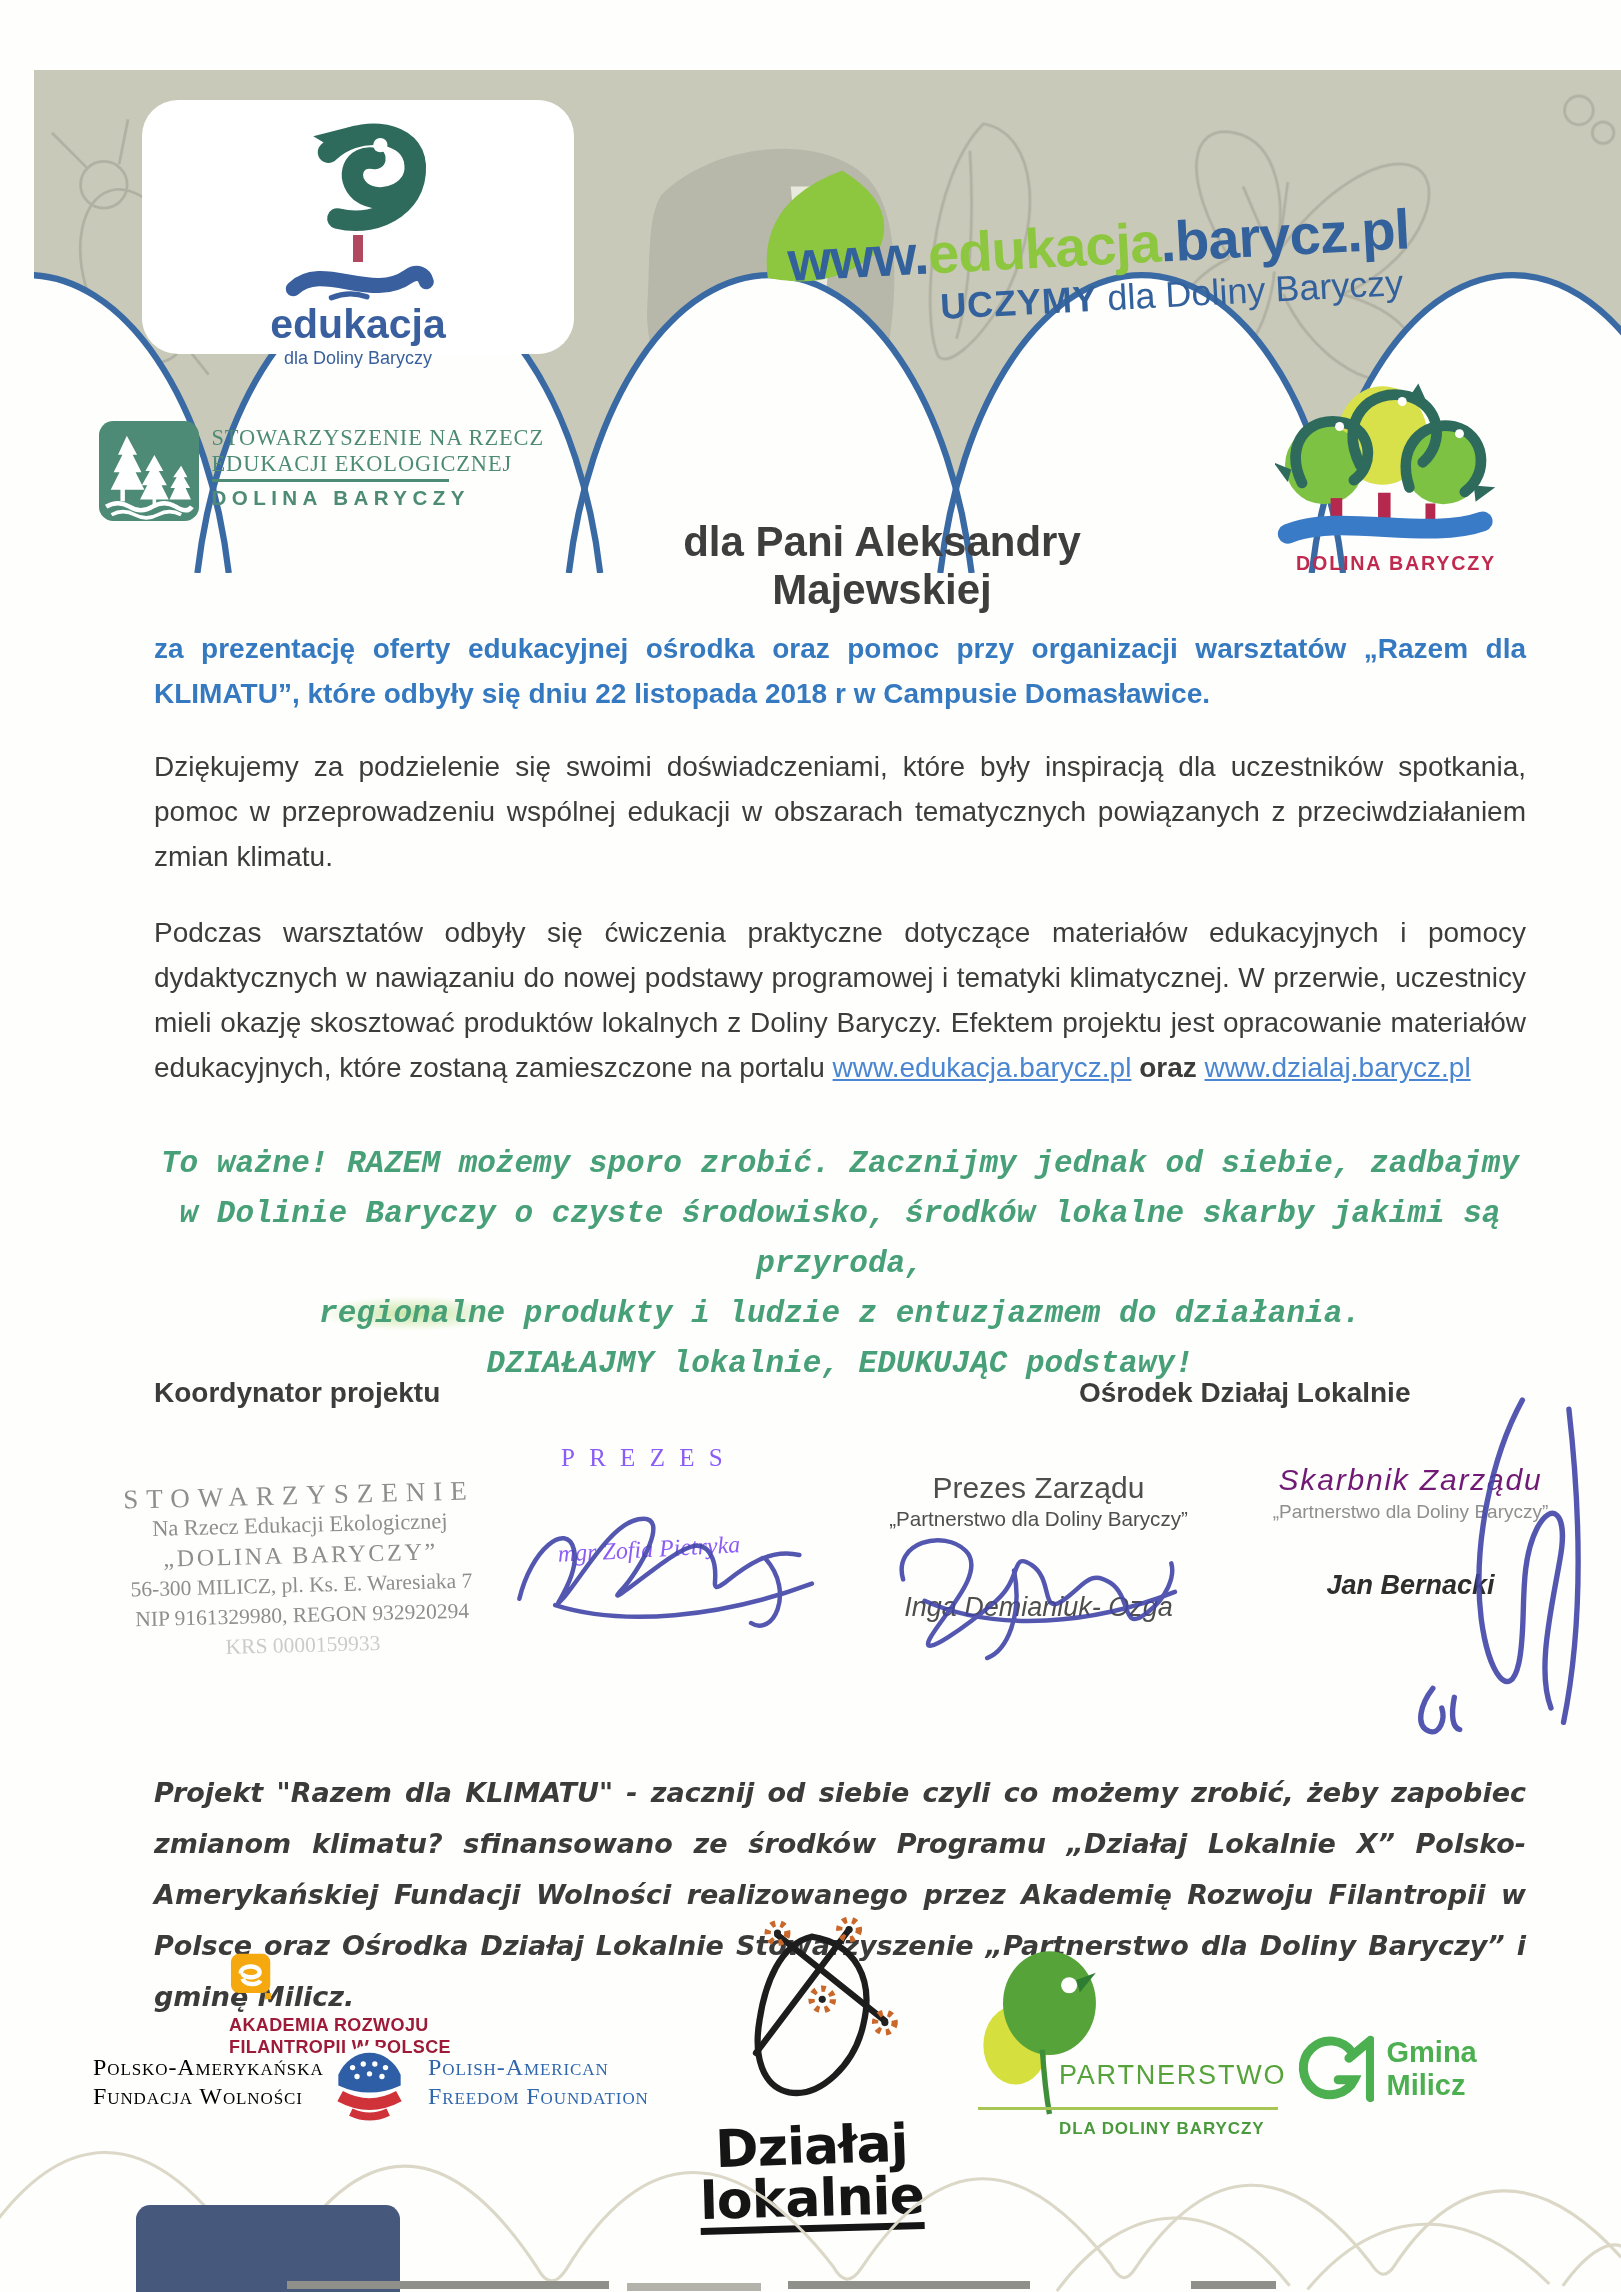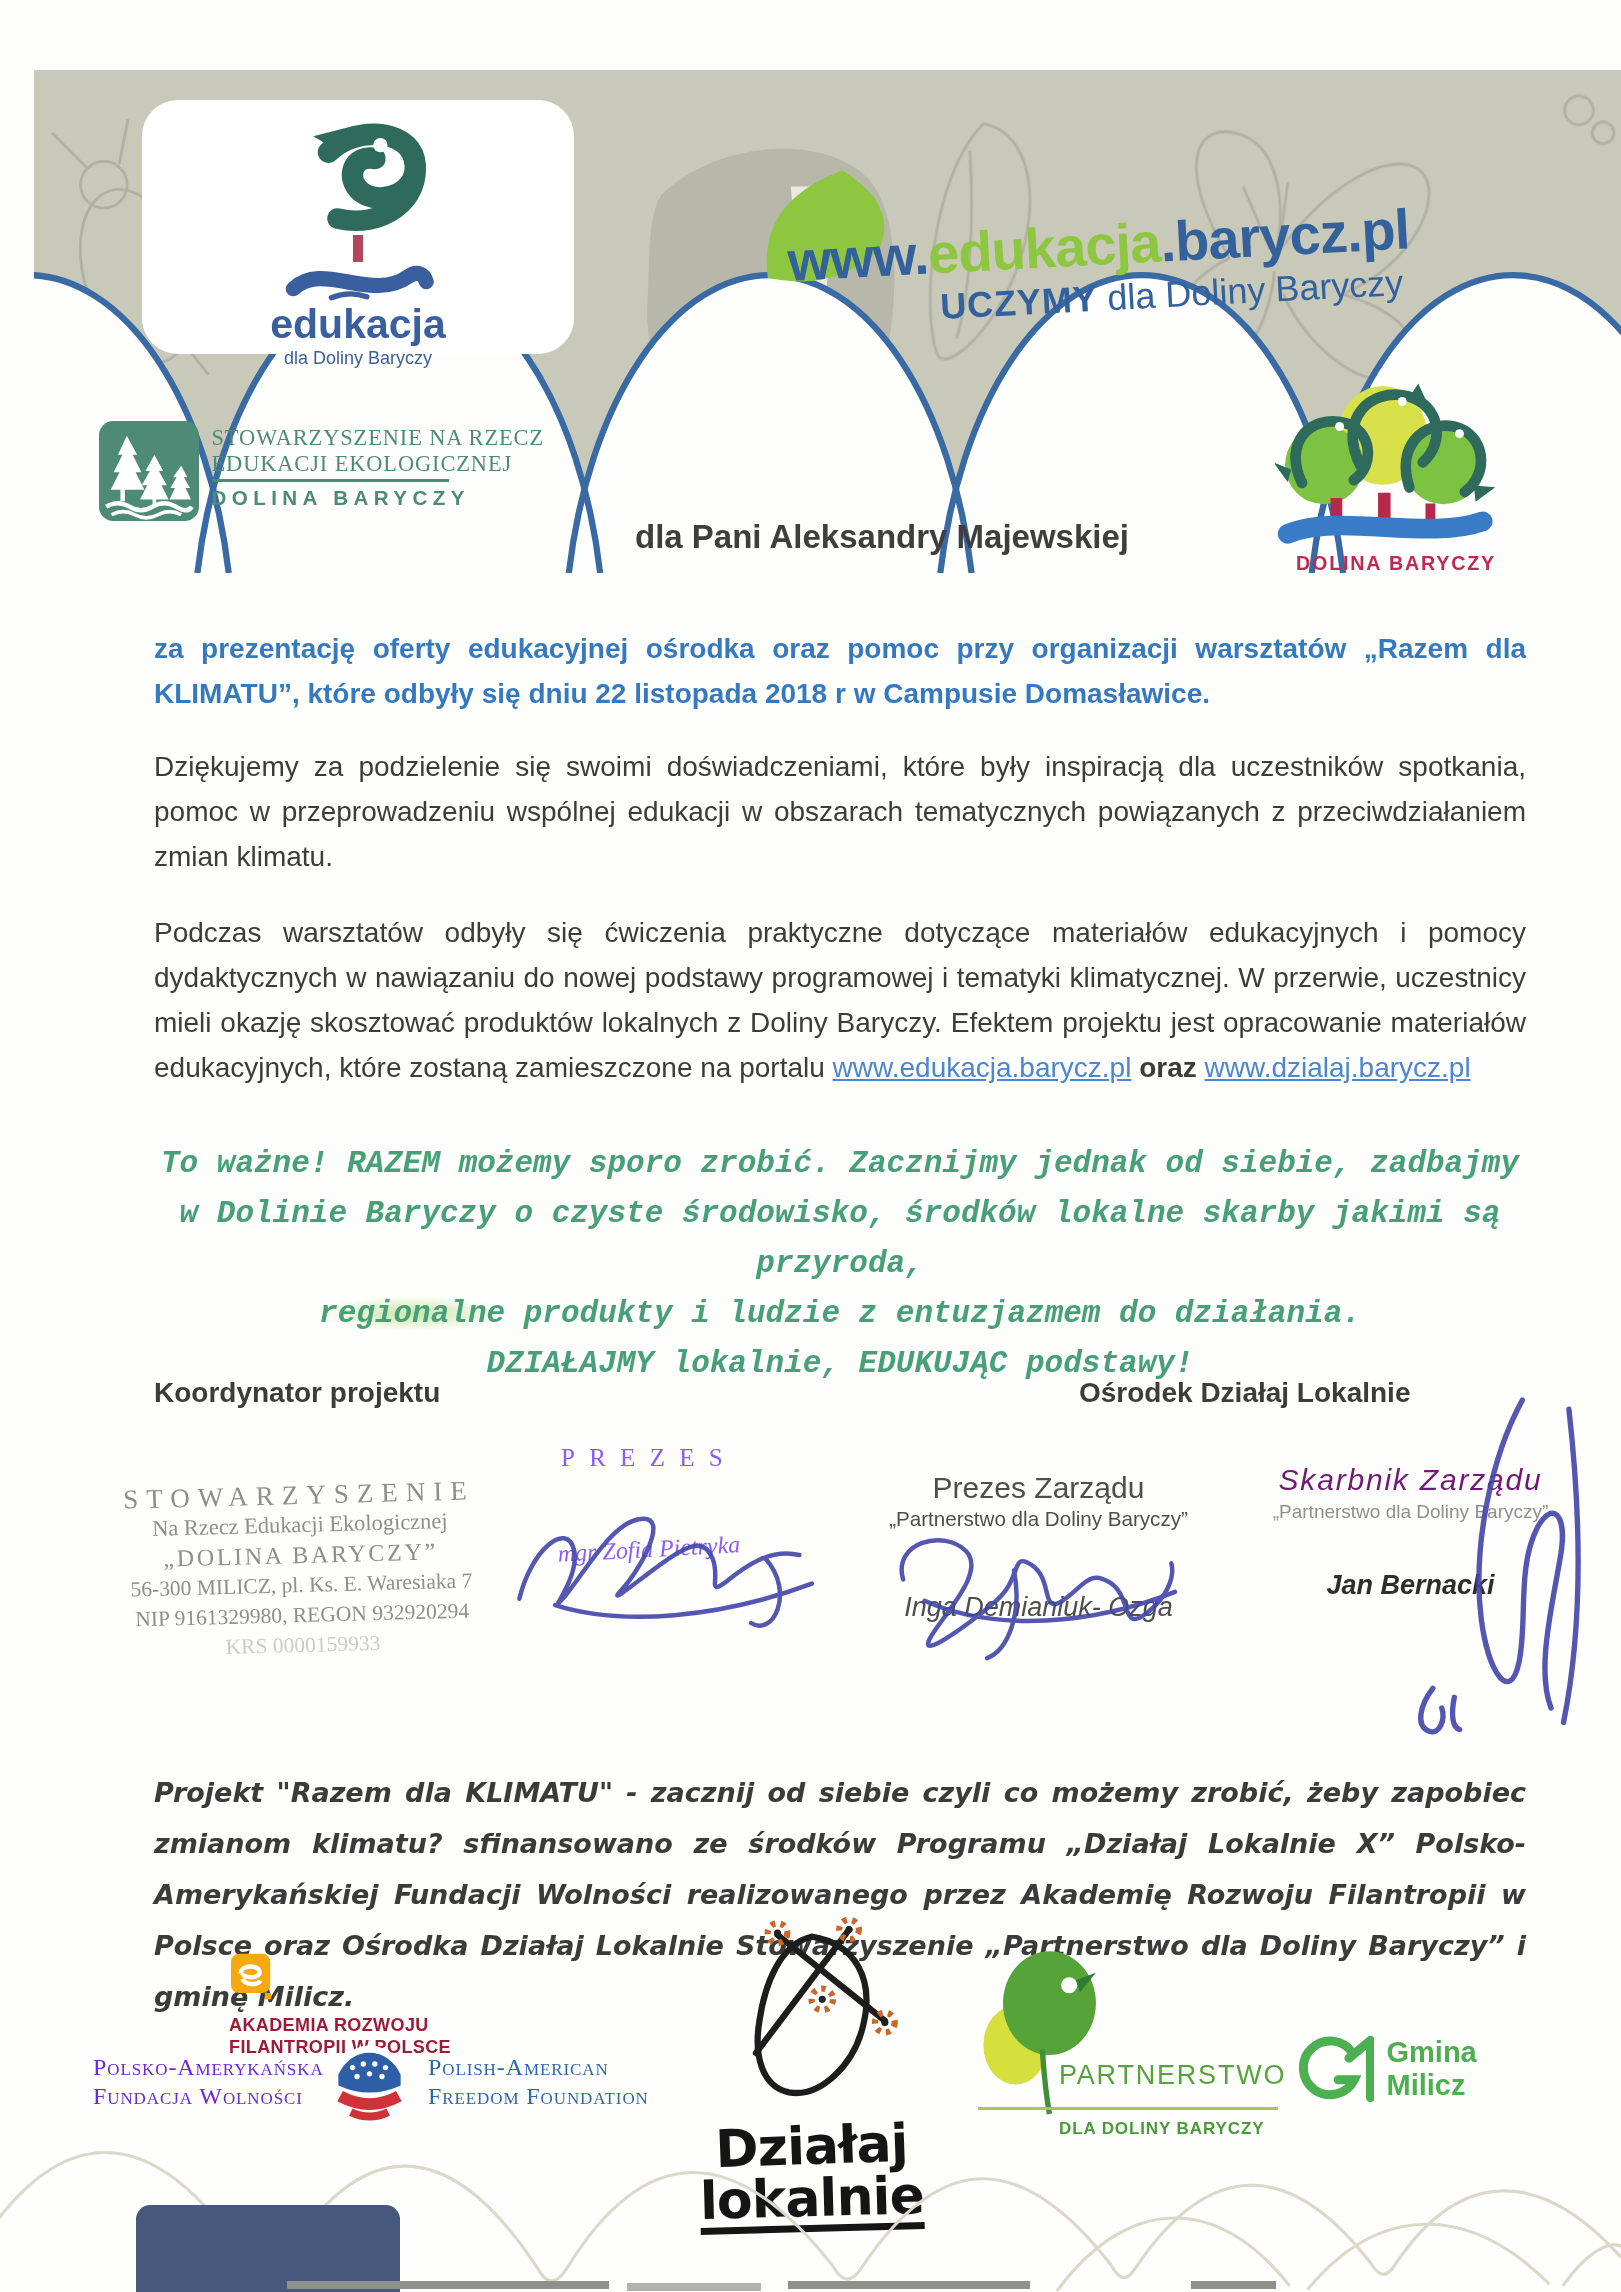--- a/index.html
+++ b/index.html
@@ -25,21 +25,21 @@
   .url-l2 b{font-weight:700;letter-spacing:0.9px;}
   
   .orglogo-left{position:absolute;left:99px;top:421px;display:flex;gap:12.5px;align-items:flex-start;}
   .orglogo-left .txt{font-family:"Liberation Serif",serif;color:#4d8b76;padding-top:3.6px;}
   .oll-l1,.oll-l2{font-size:22.4px;letter-spacing:0.9px;line-height:26px;white-space:nowrap;}
   .oll-rule{height:2.7px;background:#4d8b76;margin:2.7px 0 3.6px;width:237px;}
   .oll-l3{font-family:"Liberation Sans",sans-serif;font-size:20.6px;font-weight:700;letter-spacing:5.4px;white-space:nowrap;}
   .doc-title{position:absolute;left:573px;top:417px;width:618px;text-align:center;
              font-size:42px;font-weight:700;color:#36a46b;letter-spacing:0.9px;}
   .recipient{position:absolute;left:573px;top:518px;width:618px;text-align:center;
-             font-size:33px;font-weight:700;color:#3e3e3e;}
+             font-size:42px;font-weight:700;color:#3e3e3e;}
   .orglogo-right{position:absolute;left:1275px;top:380px;width:242px;text-align:center;}
   .olr-label{font-size:19.7px;font-weight:700;color:#c02a50;letter-spacing:1.8px;margin-top:1.8px;white-space:nowrap;}
   
   .para{position:absolute;left:154px;width:1372px;font-size:28px;line-height:45px;
         text-align:justify;color:#3c3c3c;}
   .p-blue{top:598px;color:#3579c0;font-weight:700;}
   .p-two{top:716px;}
   .p-three{top:882px;}
   .p-three a{color:#4b86d2;text-decoration:underline;font-weight:400;}
   .p-three .join{font-weight:700;color:#3c3c3c;}
@@ -71,21 +71,21 @@
   .sk-org{font-size:19px;color:#8f8f8f;white-space:nowrap;margin-top:3.6px;}
   .sk-name{font-size:27px;font-weight:700;font-style:italic;color:#2e2e2e;margin-top:47px;}
   
   .footnote{position:absolute;left:154px;top:1740px;width:1372px;font-size:27px;line-height:51px;
             font-style:italic;font-weight:700;color:#3b3b3b;text-align:justify;
             font-family:"DejaVu Sans",sans-serif;}
   
   .akademia{position:absolute;left:229px;top:1952px;display:flex;gap:11.6px;align-items:flex-start;flex-direction:column;}
   .ak-txt{font-size:18px;font-weight:700;color:#9d1b38;line-height:21.5px;letter-spacing:0.4px;padding-top:1.8px;white-space:nowrap;}
   .pafw-left{position:absolute;left:93px;top:2053px;font-family:"Liberation Serif",serif;
-             font-variant:small-caps;font-size:24px;line-height:29px;color:#6d28d9;letter-spacing:0.9px;white-space:nowrap;}
+             font-variant:small-caps;font-size:24px;line-height:29px;color:#000000;letter-spacing:0.9px;white-space:nowrap;}
   .pafw-flag{position:absolute;left:333px;top:2044px;}
   .pafw-right{position:absolute;left:428px;top:2053px;font-family:"Liberation Serif",serif;
              font-variant:small-caps;font-size:24px;line-height:29px;color:#2f66ad;letter-spacing:0.9px;white-space:nowrap;}
   .dzialaj{position:absolute;left:677px;top:1917px;width:269px;text-align:center;}
   .dz-l1{font-size:52px;font-weight:900;color:#151515;line-height:50px;transform:rotate(-2deg);
          font-family:"DejaVu Sans",sans-serif;letter-spacing:-0.9px;}
   .dz-l2{display:inline-block;font-size:52px;font-weight:900;color:#151515;line-height:54px;
          border-bottom:7.2px solid #151515;transform:rotate(-1.5deg);
          font-family:"DejaVu Sans",sans-serif;letter-spacing:-0.9px;}
   .partnerstwo{position:absolute;left:978px;top:1942px;width:304px;height:210px;}

